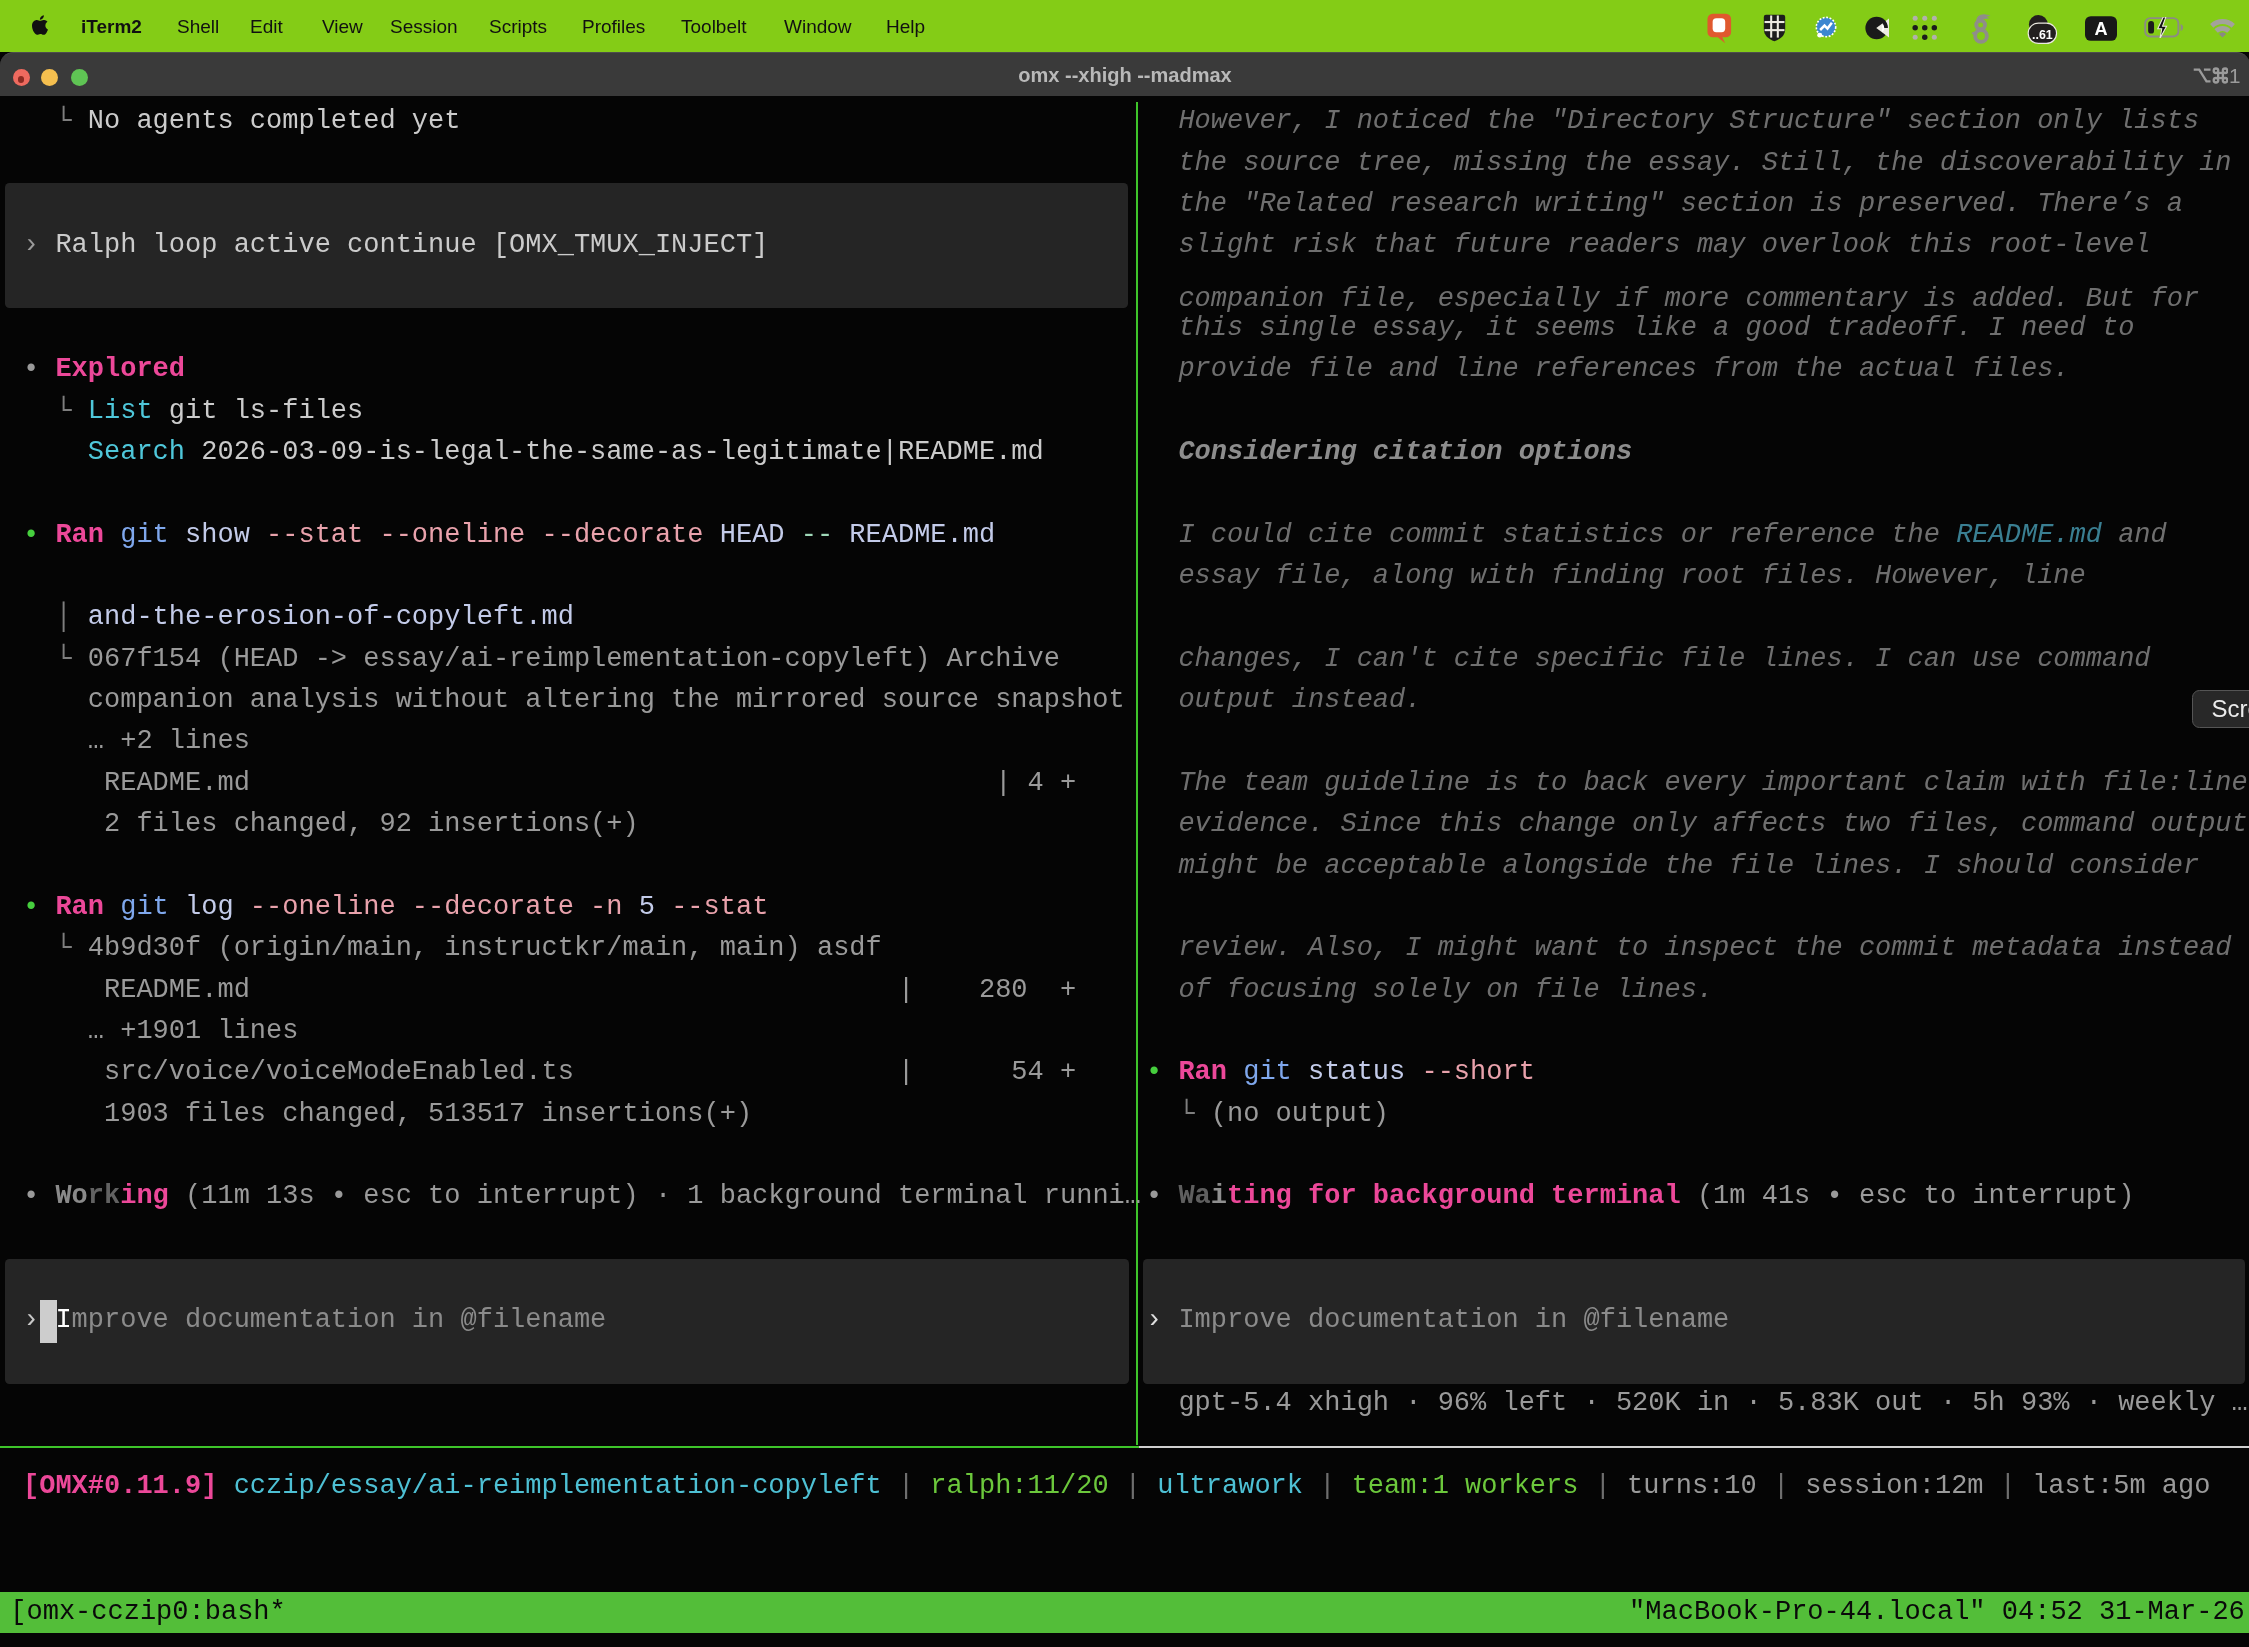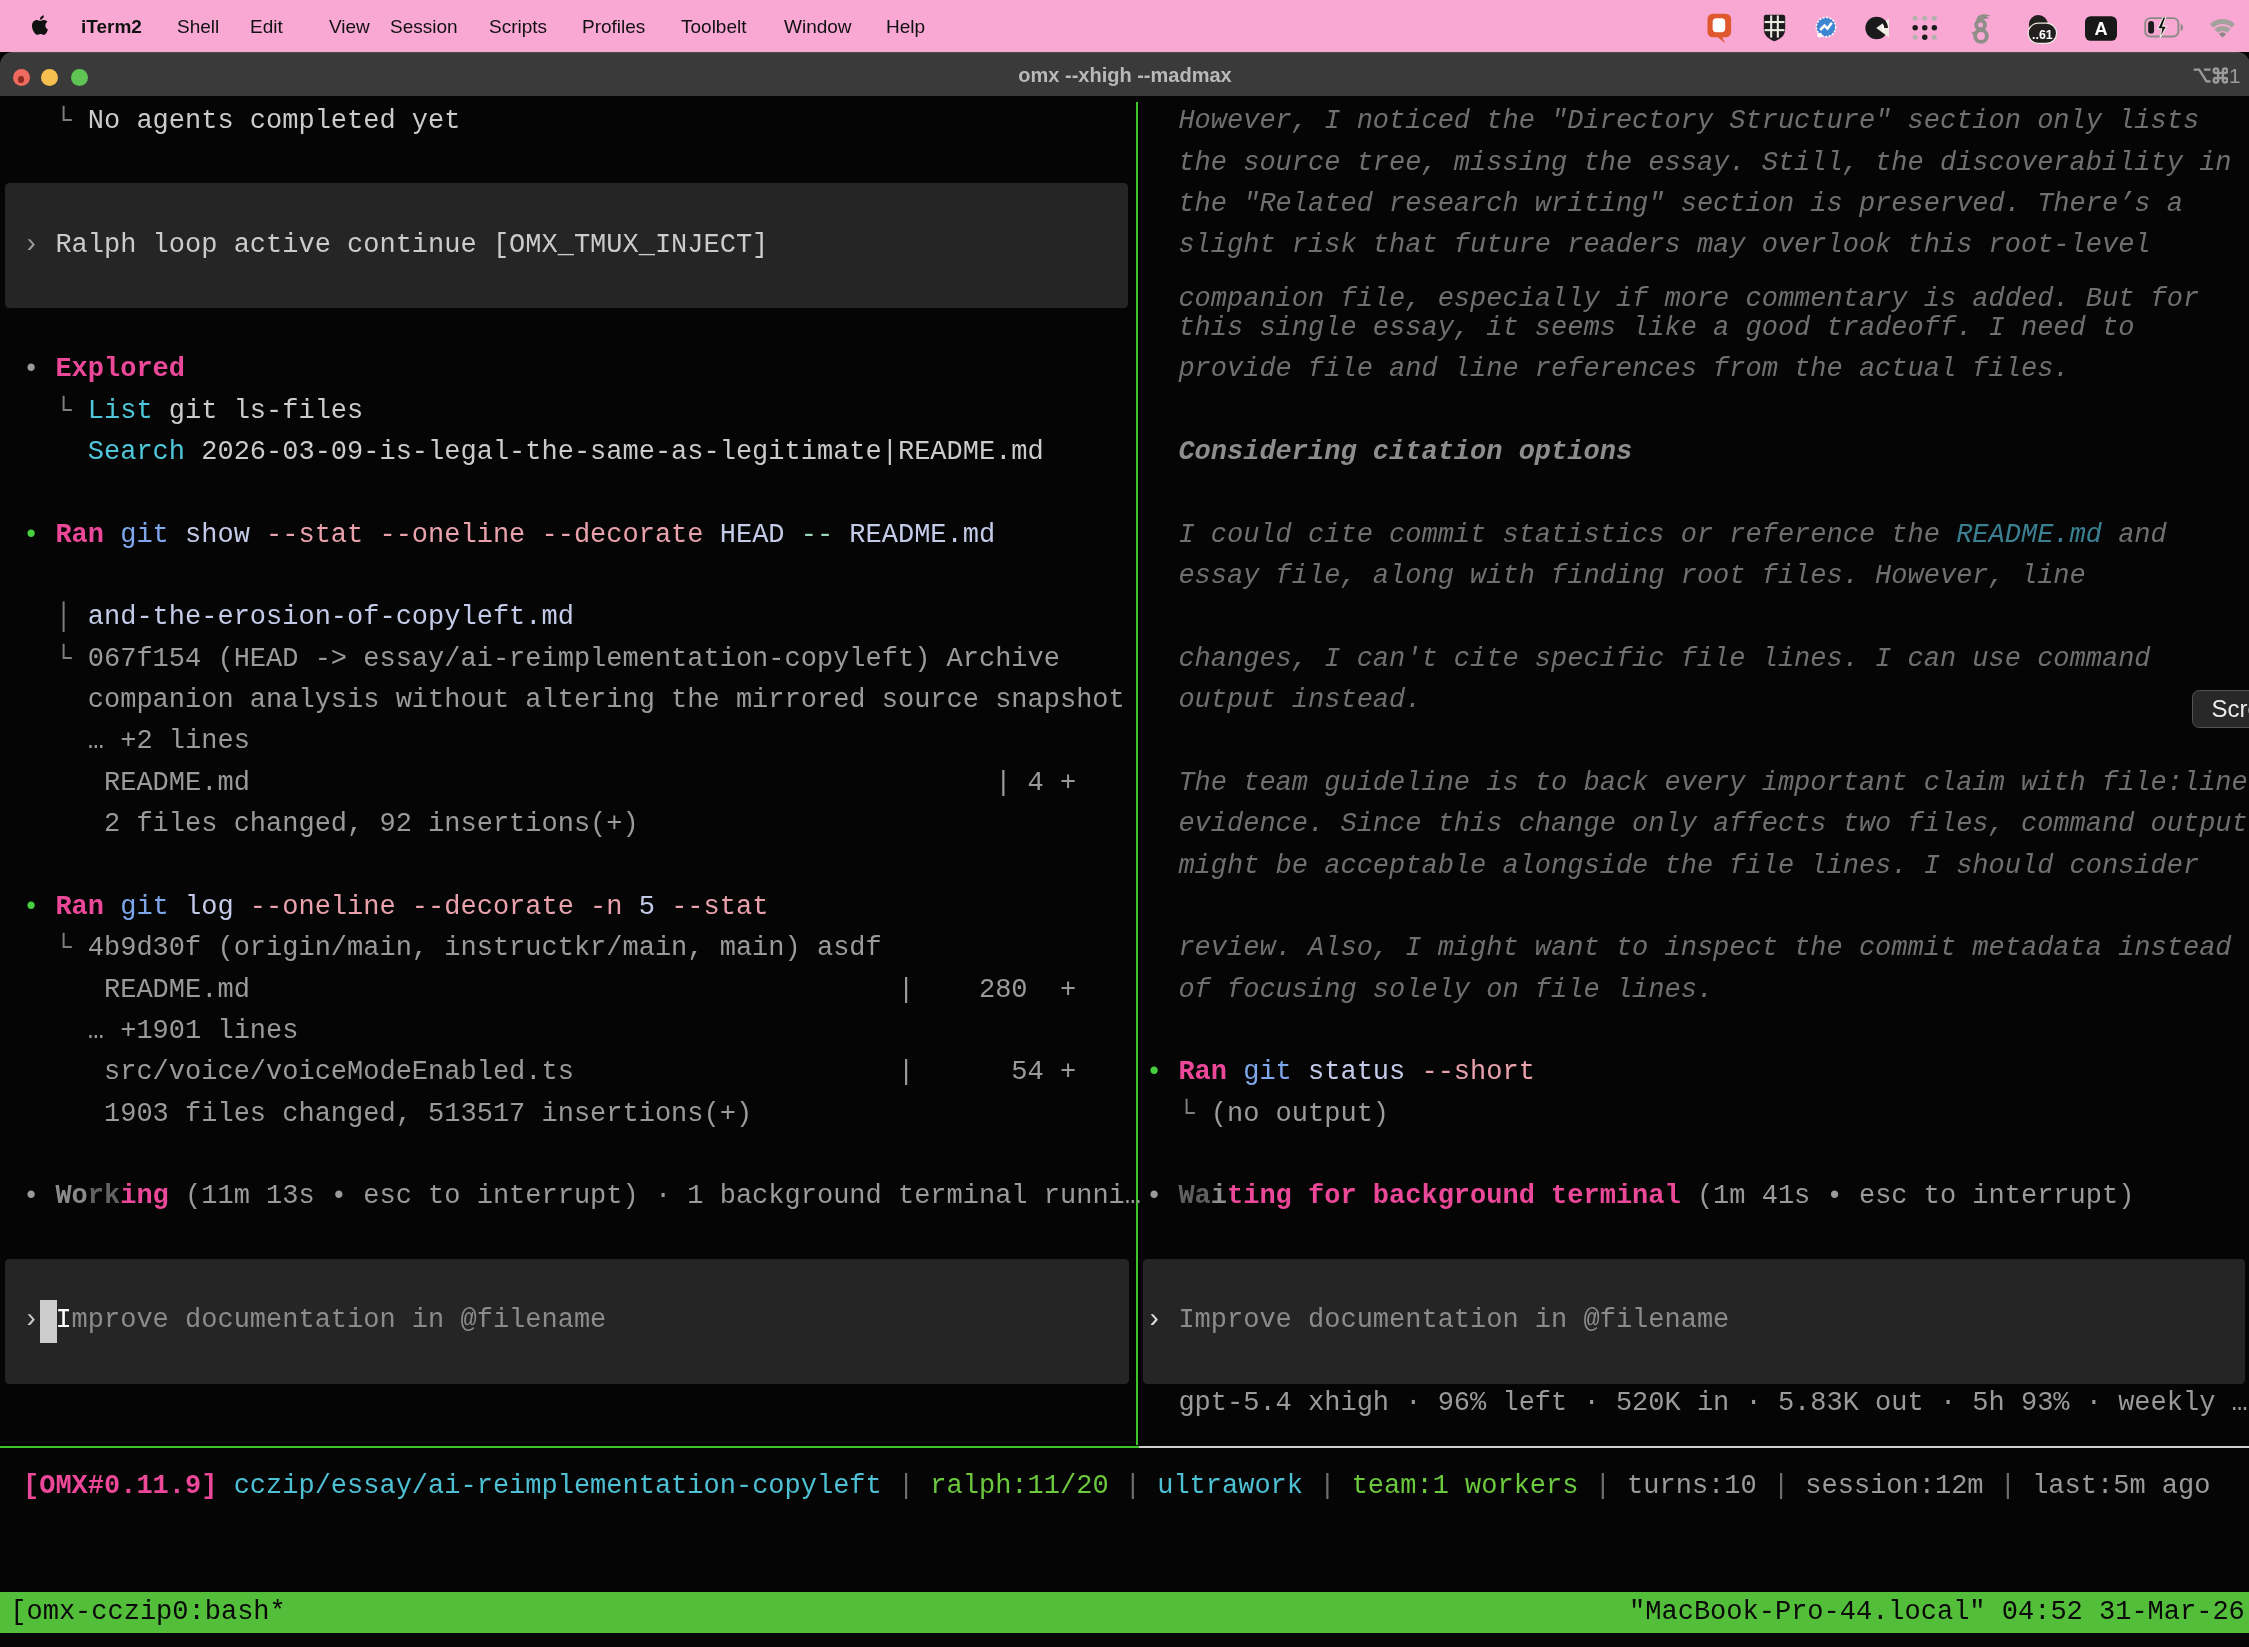--- a/index.html
+++ b/index.html
@@ -1,18 +1,18 @@
 <!DOCTYPE html>
 <html style="font-size:11.8px"><head>
 <meta charset="utf-8">
 <style>
 *{margin:0;padding:0;box-sizing:border-box}
 html,body{width:2250px;height:1648px;background:#050505;overflow:hidden}
 body{position:relative;font-family:"Liberation Sans",sans-serif}
-#menubar{position:absolute;top:0;left:0;width:2250px;height:52px;background:#f9a8d4}
+#menubar{position:absolute;top:0;left:0;width:2250px;height:52px;background:#84cc16}
 .mi{position:absolute;top:0;height:52px;line-height:54px;font-size:19px;color:#111;white-space:nowrap}
 #titlebar{position:absolute;top:52px;left:0;width:2250px;height:44px;background:#3a3a3a;border-top:1.5px solid #4d4d4d;border-radius:13.3px 13.3px 0 0}
 .tl{position:absolute;top:16px;width:17px;height:17px;border-radius:50%}
 #title{position:absolute;top:0;left:0;width:2250px;height:44px;text-align:center;line-height:46px;font-size:20px;font-weight:700;color:#b9b9b9}
 #term{position:absolute;top:97px;left:0;width:2250px;height:1551px;background:#050505}
 .row{position:absolute;font-family:"Liberation Mono",monospace;font-size:27px;line-height:41px;height:41px;white-space:pre;color:#cbcbcb}
 .lrow{left:23px}
 .rrow{left:1146px}
 .box{position:absolute;background:#252525;border-radius:4.4px}
 .t{color:#7e7e7e}
@@ -34,21 +34,21 @@
 </style>
 </head>
 <body>
 <div id="menubar">
 <svg style="position:absolute;left:32px;top:14.8px" width="16" height="20" viewBox="0 0 814 1000">
       <path fill="#111" d="M788.1 340.9c-5.8 4.5-108.2 62.2-108.2 190.5 0 148.4 130.3 200.9 134.2 202.2-.6 3.2-20.7 71.9-68.7 141.9-42.8 61.6-87.5 123.1-155.5 123.1s-85.5-39.5-164-39.5c-76.5 0-103.7 40.8-165.9 40.8s-105.6-57-155.5-127C46.7 790.7 0 663 0 541.8c0-194.4 126.4-297.5 250.8-297.5 66.1 0 121.2 43.4 162.7 43.4 39.5 0 101.1-46 176.3-46 28.5 0 130.9 2.6 198.3 99.2zm-234-181.5c31.1-36.9 53.1-88.1 53.1-139.3 0-7.1-.6-14.3-1.9-20.1-50.6 1.9-110.8 33.7-147.1 75.8-28.5 32.4-55.1 83.6-55.1 135.5 0 7.8 1.3 15.6 1.9 18.1 3.2.6 8.4 1.3 13.6 1.3 45.4 0 102.5-30.4 135.5-71.3z"></path>
     </svg>
 <div class="mi" style="left:81px;font-weight:700">iTerm2</div>
 <div class="mi" style="left:177px">Shell</div>
 <div class="mi" style="left:250px">Edit</div>
-<div class="mi" style="left:329px">View</div>
+<div class="mi" style="left:322px">View</div>
 <div class="mi" style="left:390px">Session</div>
 <div class="mi" style="left:489px">Scripts</div>
 <div class="mi" style="left:582px">Profiles</div>
 <div class="mi" style="left:681px">Toolbelt</div>
 <div class="mi" style="left:784px">Window</div>
 <div class="mi" style="left:886px">Help</div>
 <svg style="position:absolute;left:1706px;top:13.3px" width="26.6" height="31" viewBox="0 0 36 42">
 <path fill="#e0592e" d="M2 8a7 7 0 0 1 7-7h18a7 7 0 0 1 7 7v18a7 7 0 0 1-7 7h-5l4 8-10-8H9a7 7 0 0 1-7-7z"></path>
 <rect x="9" y="7" width="17" height="19" rx="5" fill="#fff"></rect>
     </svg>

